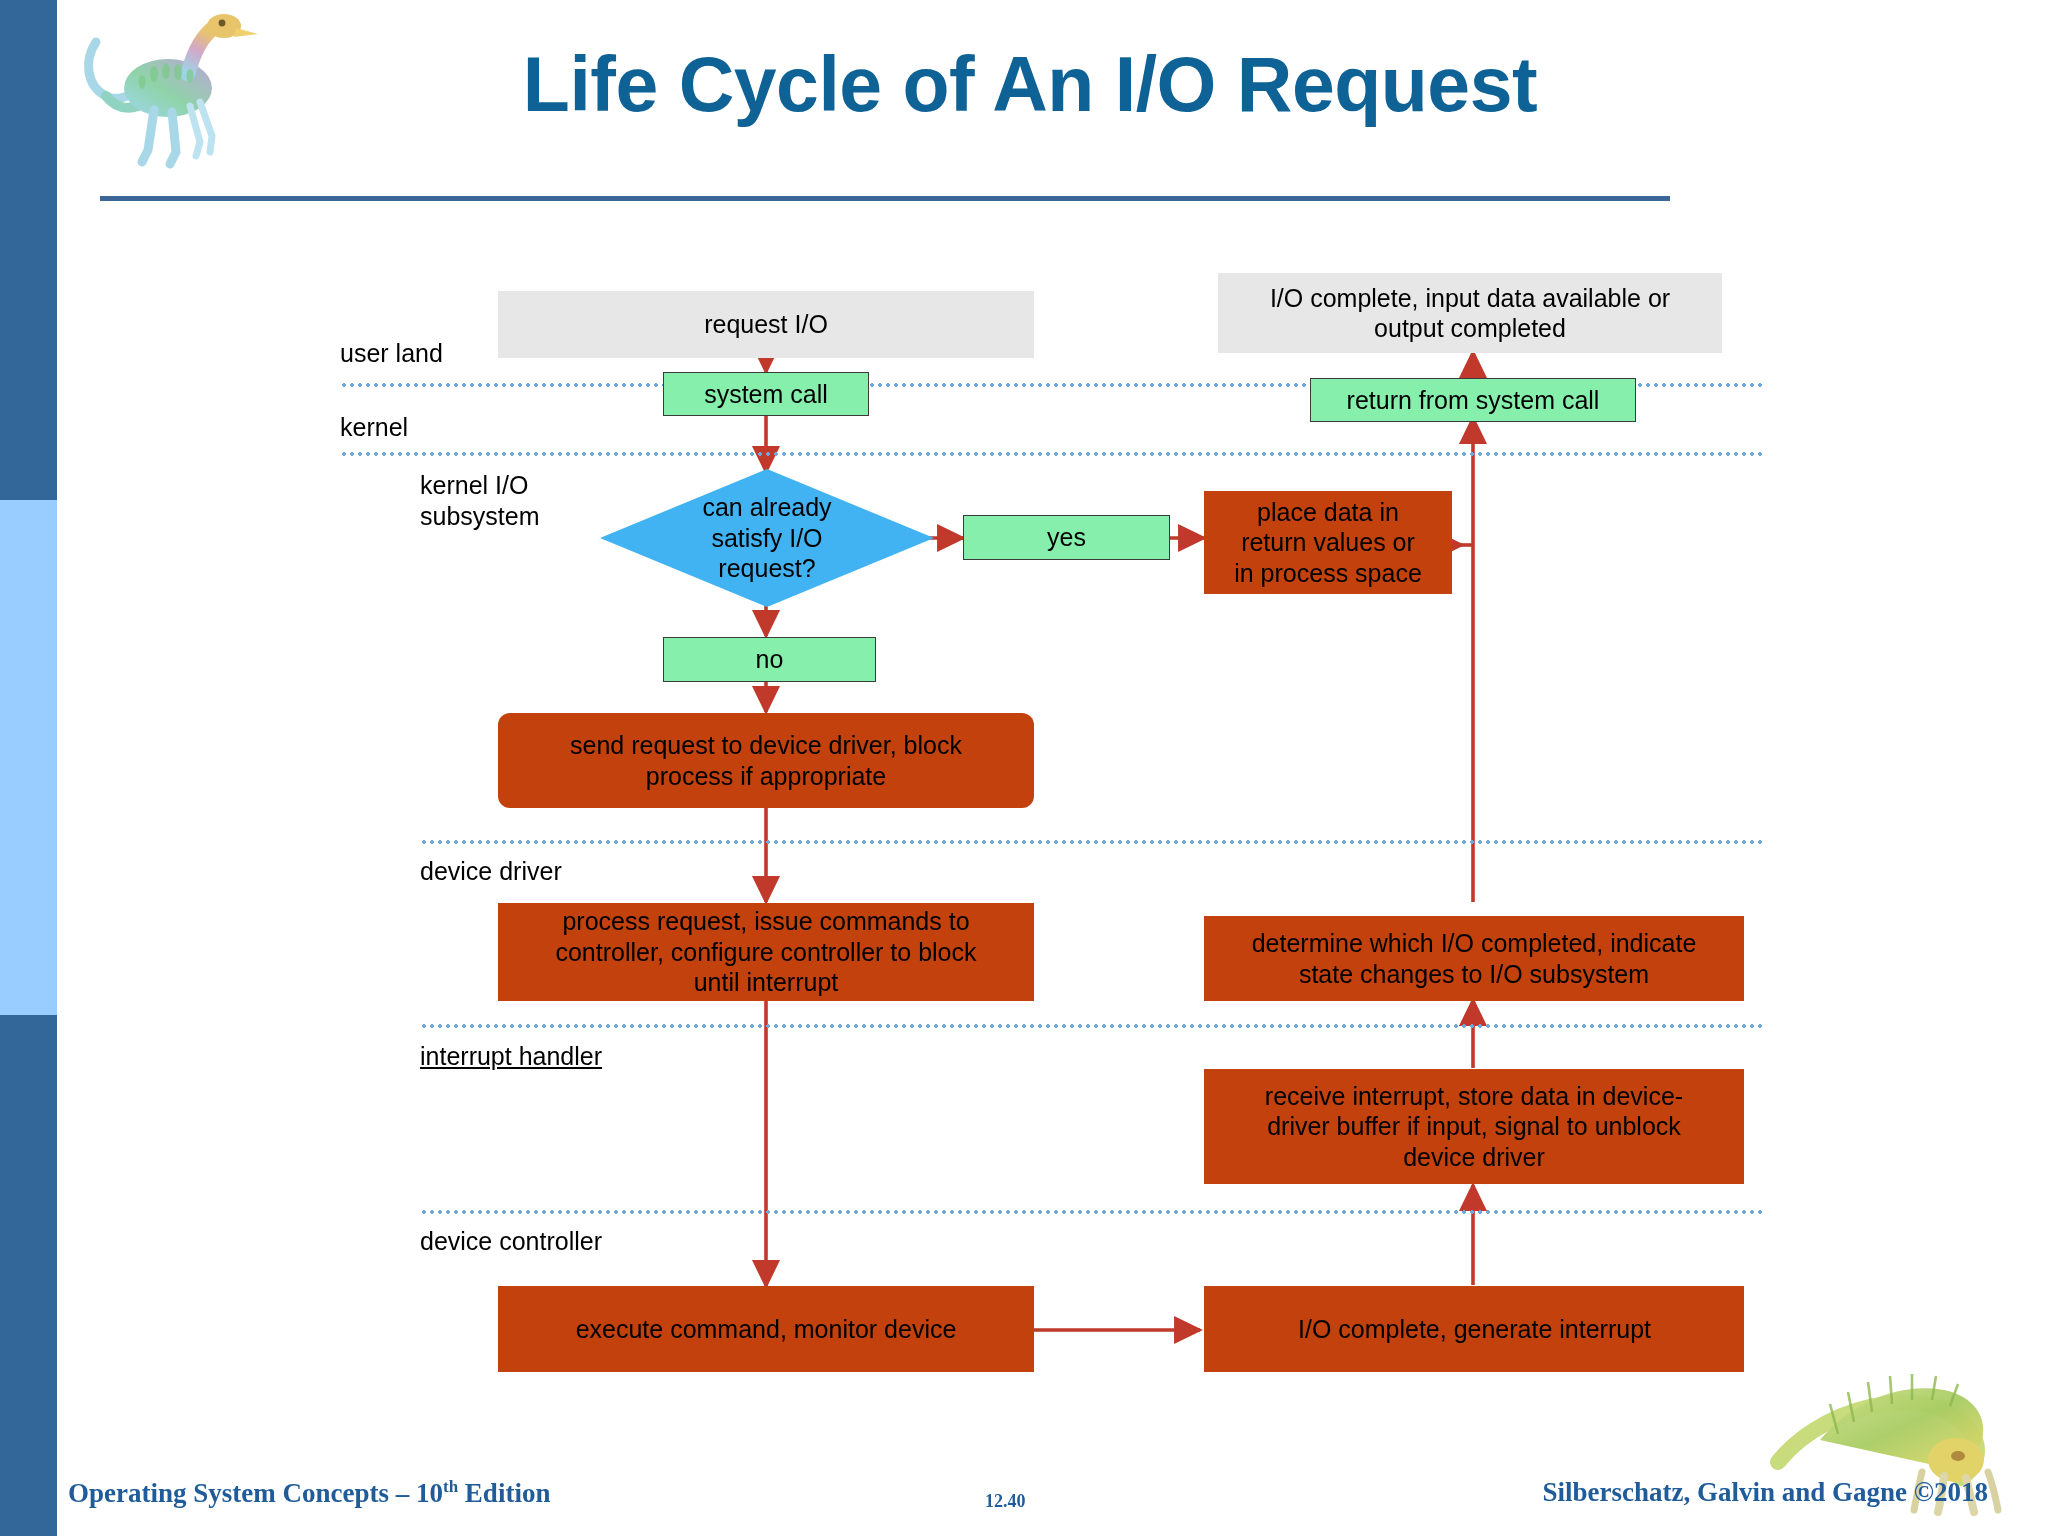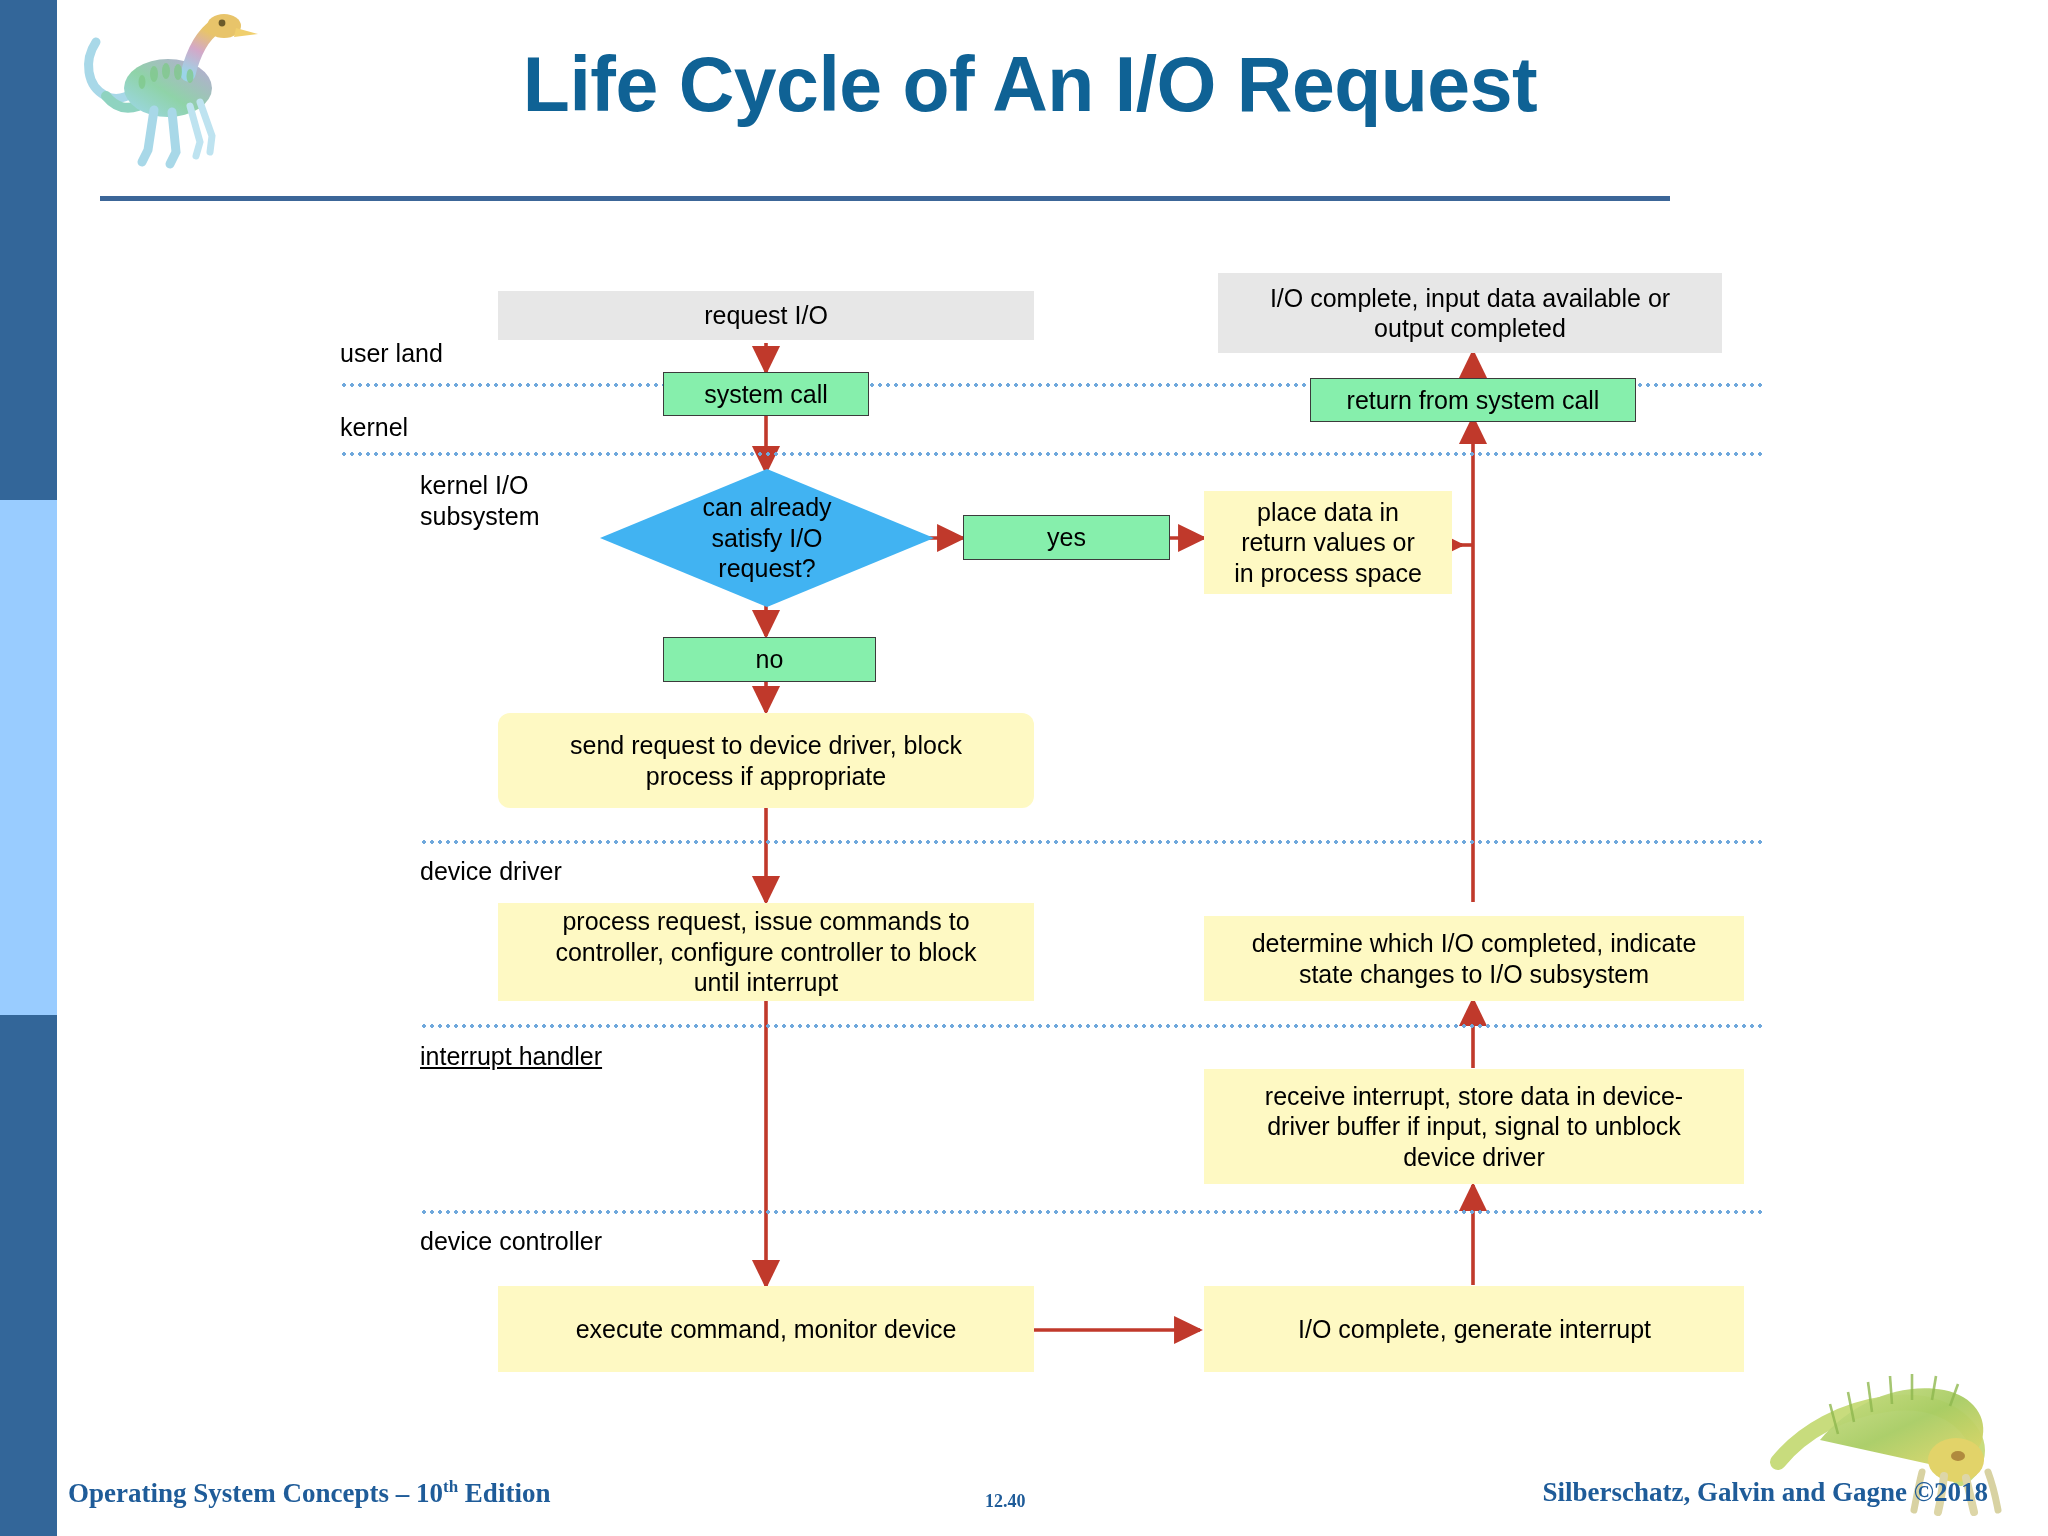--- a/index.html
+++ b/index.html
@@ -66,21 +66,21 @@
     display: flex;
     align-items: center;
     justify-content: center;
     text-align: center;
     font-size: 25px;
     color: #000000;
     line-height: 1.22;
     padding: 2px 6px;
   }
   .node.gray  { background: #E7E7E7; border: none; }
-  .node.blue  { background: #fef9c3; border: none; }
+  .node.blue  { background: #c2410c; border: none; }
   .node.white { background: #86efac; border: 1.5px solid #3B3B3B; }
 
   .diamond-wrap {
     position: absolute;
     display: flex;
     align-items: center;
     justify-content: center;
   }
   .diamond-shape {
     position: absolute;
@@ -226,21 +226,21 @@
 <div class="lane-sep" style="left:420px; top:1210px; width:1344px;"></div>
 
 <div class="lane-label" style="left: 340px; top: 338px; white-space: pre-line;">user land</div>
 <div class="lane-label" style="left: 340px; top: 412px; white-space: pre-line;">kernel</div>
 <div class="lane-label" style="left: 420px; top: 470px; white-space: pre-line;">kernel I/O
 subsystem</div>
 <div class="lane-label" style="left: 420px; top: 856px; white-space: pre-line;">device driver</div>
 <div class="lane-label" style="left: 420px; top: 1041px; white-space: pre-line; text-decoration: underline;">interrupt handler</div>
 <div class="lane-label" style="left: 420px; top: 1226px; white-space: pre-line;">device controller</div>
 
-<div class="node gray" style="left: 498px; top: 291px; width: 536px; height: 49px; white-space: pre-line;">request I/O</div>
+<div class="node gray" style="left: 498px; top: 291px; width: 536px; height: 67px; white-space: pre-line;">request I/O</div>
 
 <div class="node white" style="left: 663px; top: 372px; width: 206px; height: 44px; white-space: pre-line;">system call</div>
 
 <div class="diamond-wrap" style="left:600px; top:469px; width:334px; height:138px;">
   <div class="diamond-shape"></div>
   <div class="diamond-label" style="white-space: pre-line;">can already
 satisfy I/O
 request?</div>
 </div>
 

